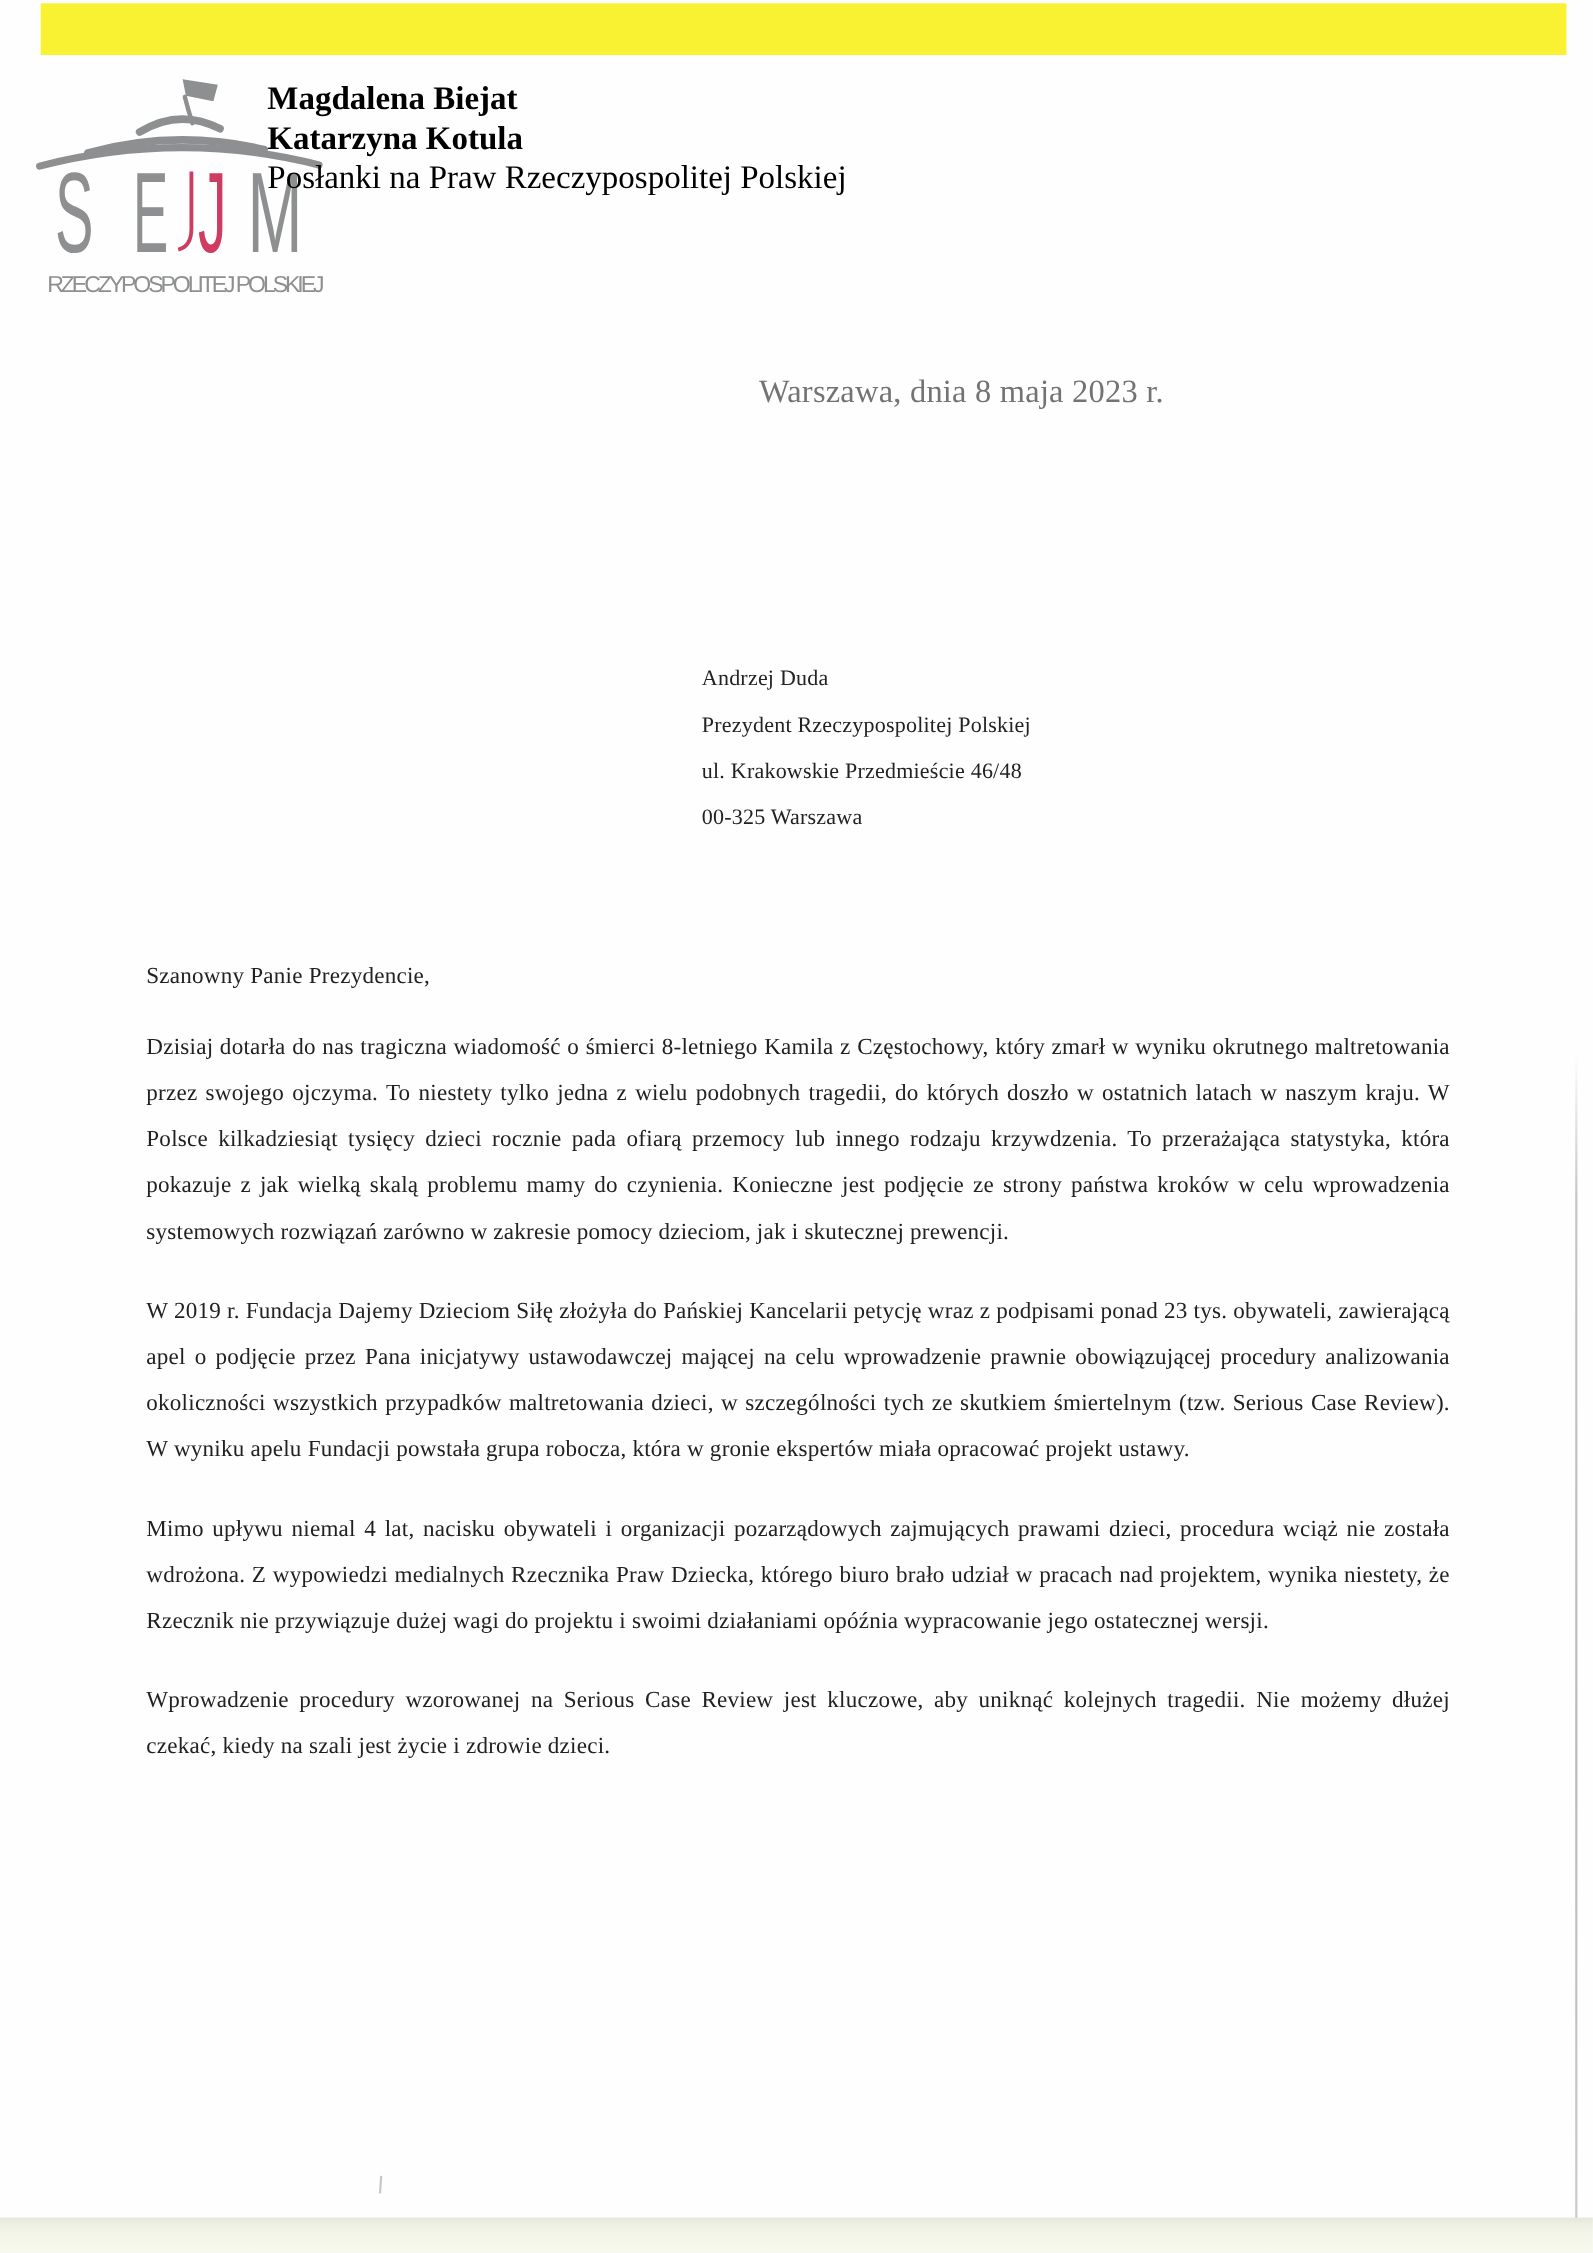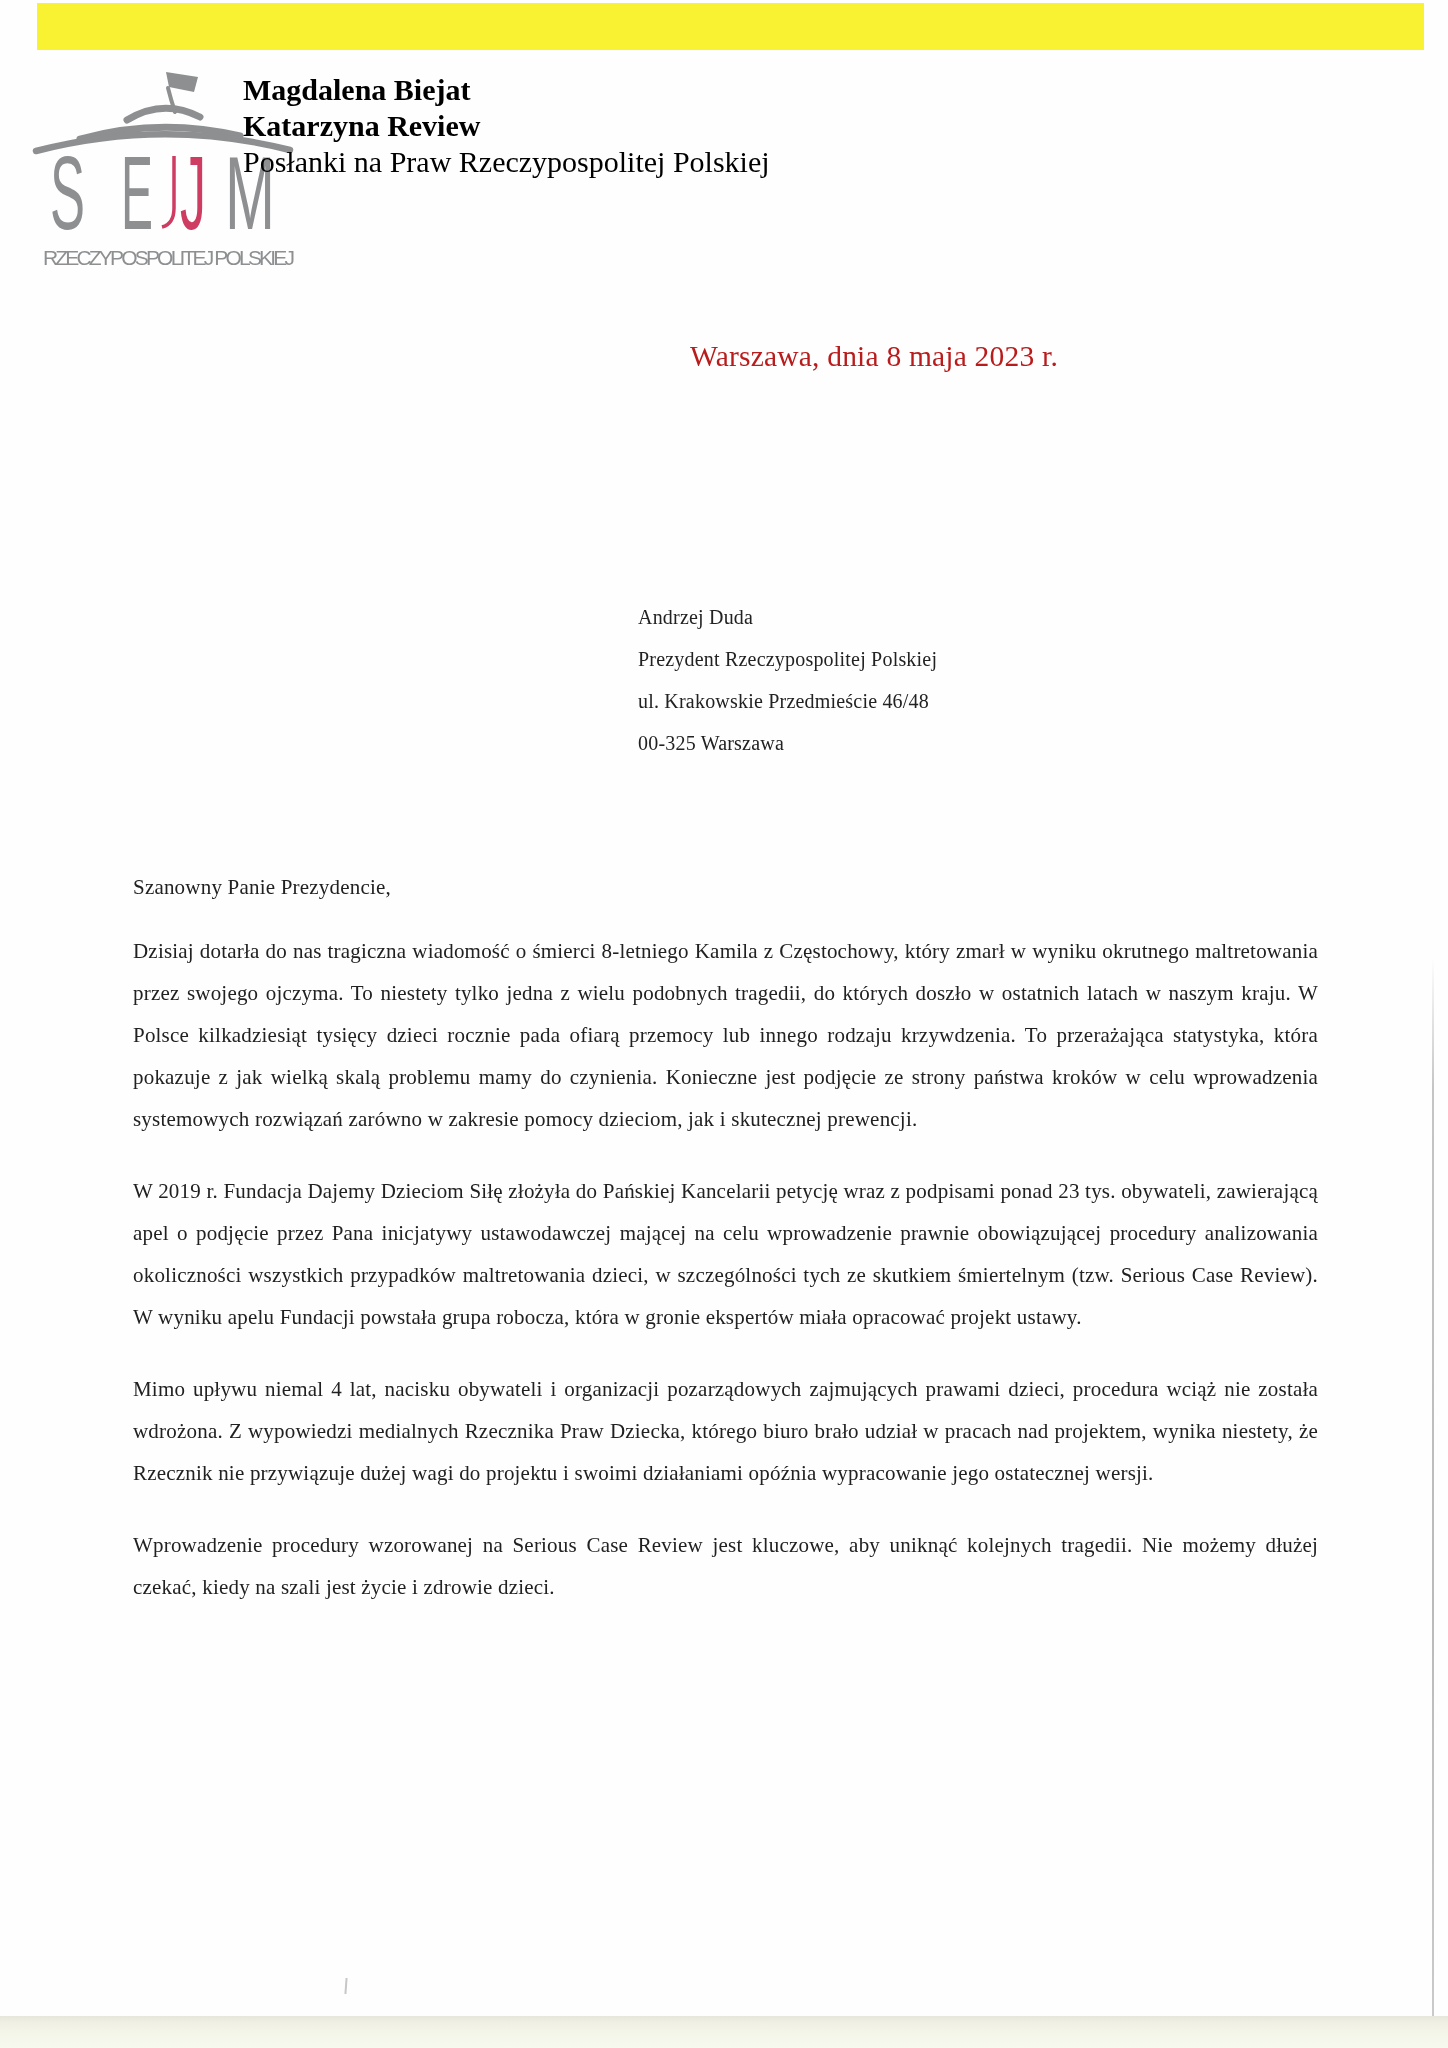--- a/index.html
+++ b/index.html
@@ -38,21 +38,21 @@
   }
   .sender-name { font-weight: bold; }
   .sender-role { font-weight: normal; }
 
   
   .dateline {
     position: absolute;
     left: 690px; top: 340px;
     font-size: 29.5px;
     letter-spacing: 0.2px;
-    color: #b91c1c;
+    color: #737373;
   }
 
   
   .recipient {
     position: absolute;
     left: 638px; top: 596px;
     font-size: 20px;
     line-height: 42px;
     letter-spacing: 0.2px;
     color: #222;
@@ -127,21 +127,21 @@
       <text x="152" y="163" font-size="104" fill="#ce3d61" textLength="26" lengthAdjust="spacingAndGlyphs">J</text>
       <text x="197" y="163" font-size="104" fill="#8d8f91" textLength="50" lengthAdjust="spacingAndGlyphs">M</text>
     </g>
 
     <text x="15" y="199" font-size="21" fill="#8d8f91" font-family="&quot;Liberation Sans&quot;, sans-serif" textLength="252" lengthAdjust="spacing">RZECZYPOSPOLITEJ POLSKIEJ</text>
   </svg>
 </div>
 
 <div class="senders">
   <div class="sender-name">Magdalena Biejat</div>
-  <div class="sender-name">Katarzyna Review</div>
+  <div class="sender-name">Katarzyna Kotula</div>
   <div class="sender-role">Posłanki na Praw Rzeczypospolitej Polskiej</div>
 </div>
 
 <div class="dateline">Warszawa, dnia 8 maja 2023 r.</div>
 
 <div class="recipient">
   <div>Andrzej Duda</div>
   <div>Prezydent Rzeczypospolitej Polskiej</div>
   <div>ul. Krakowskie Przedmieście 46/48</div>
   <div>00-325 Warszawa</div>

